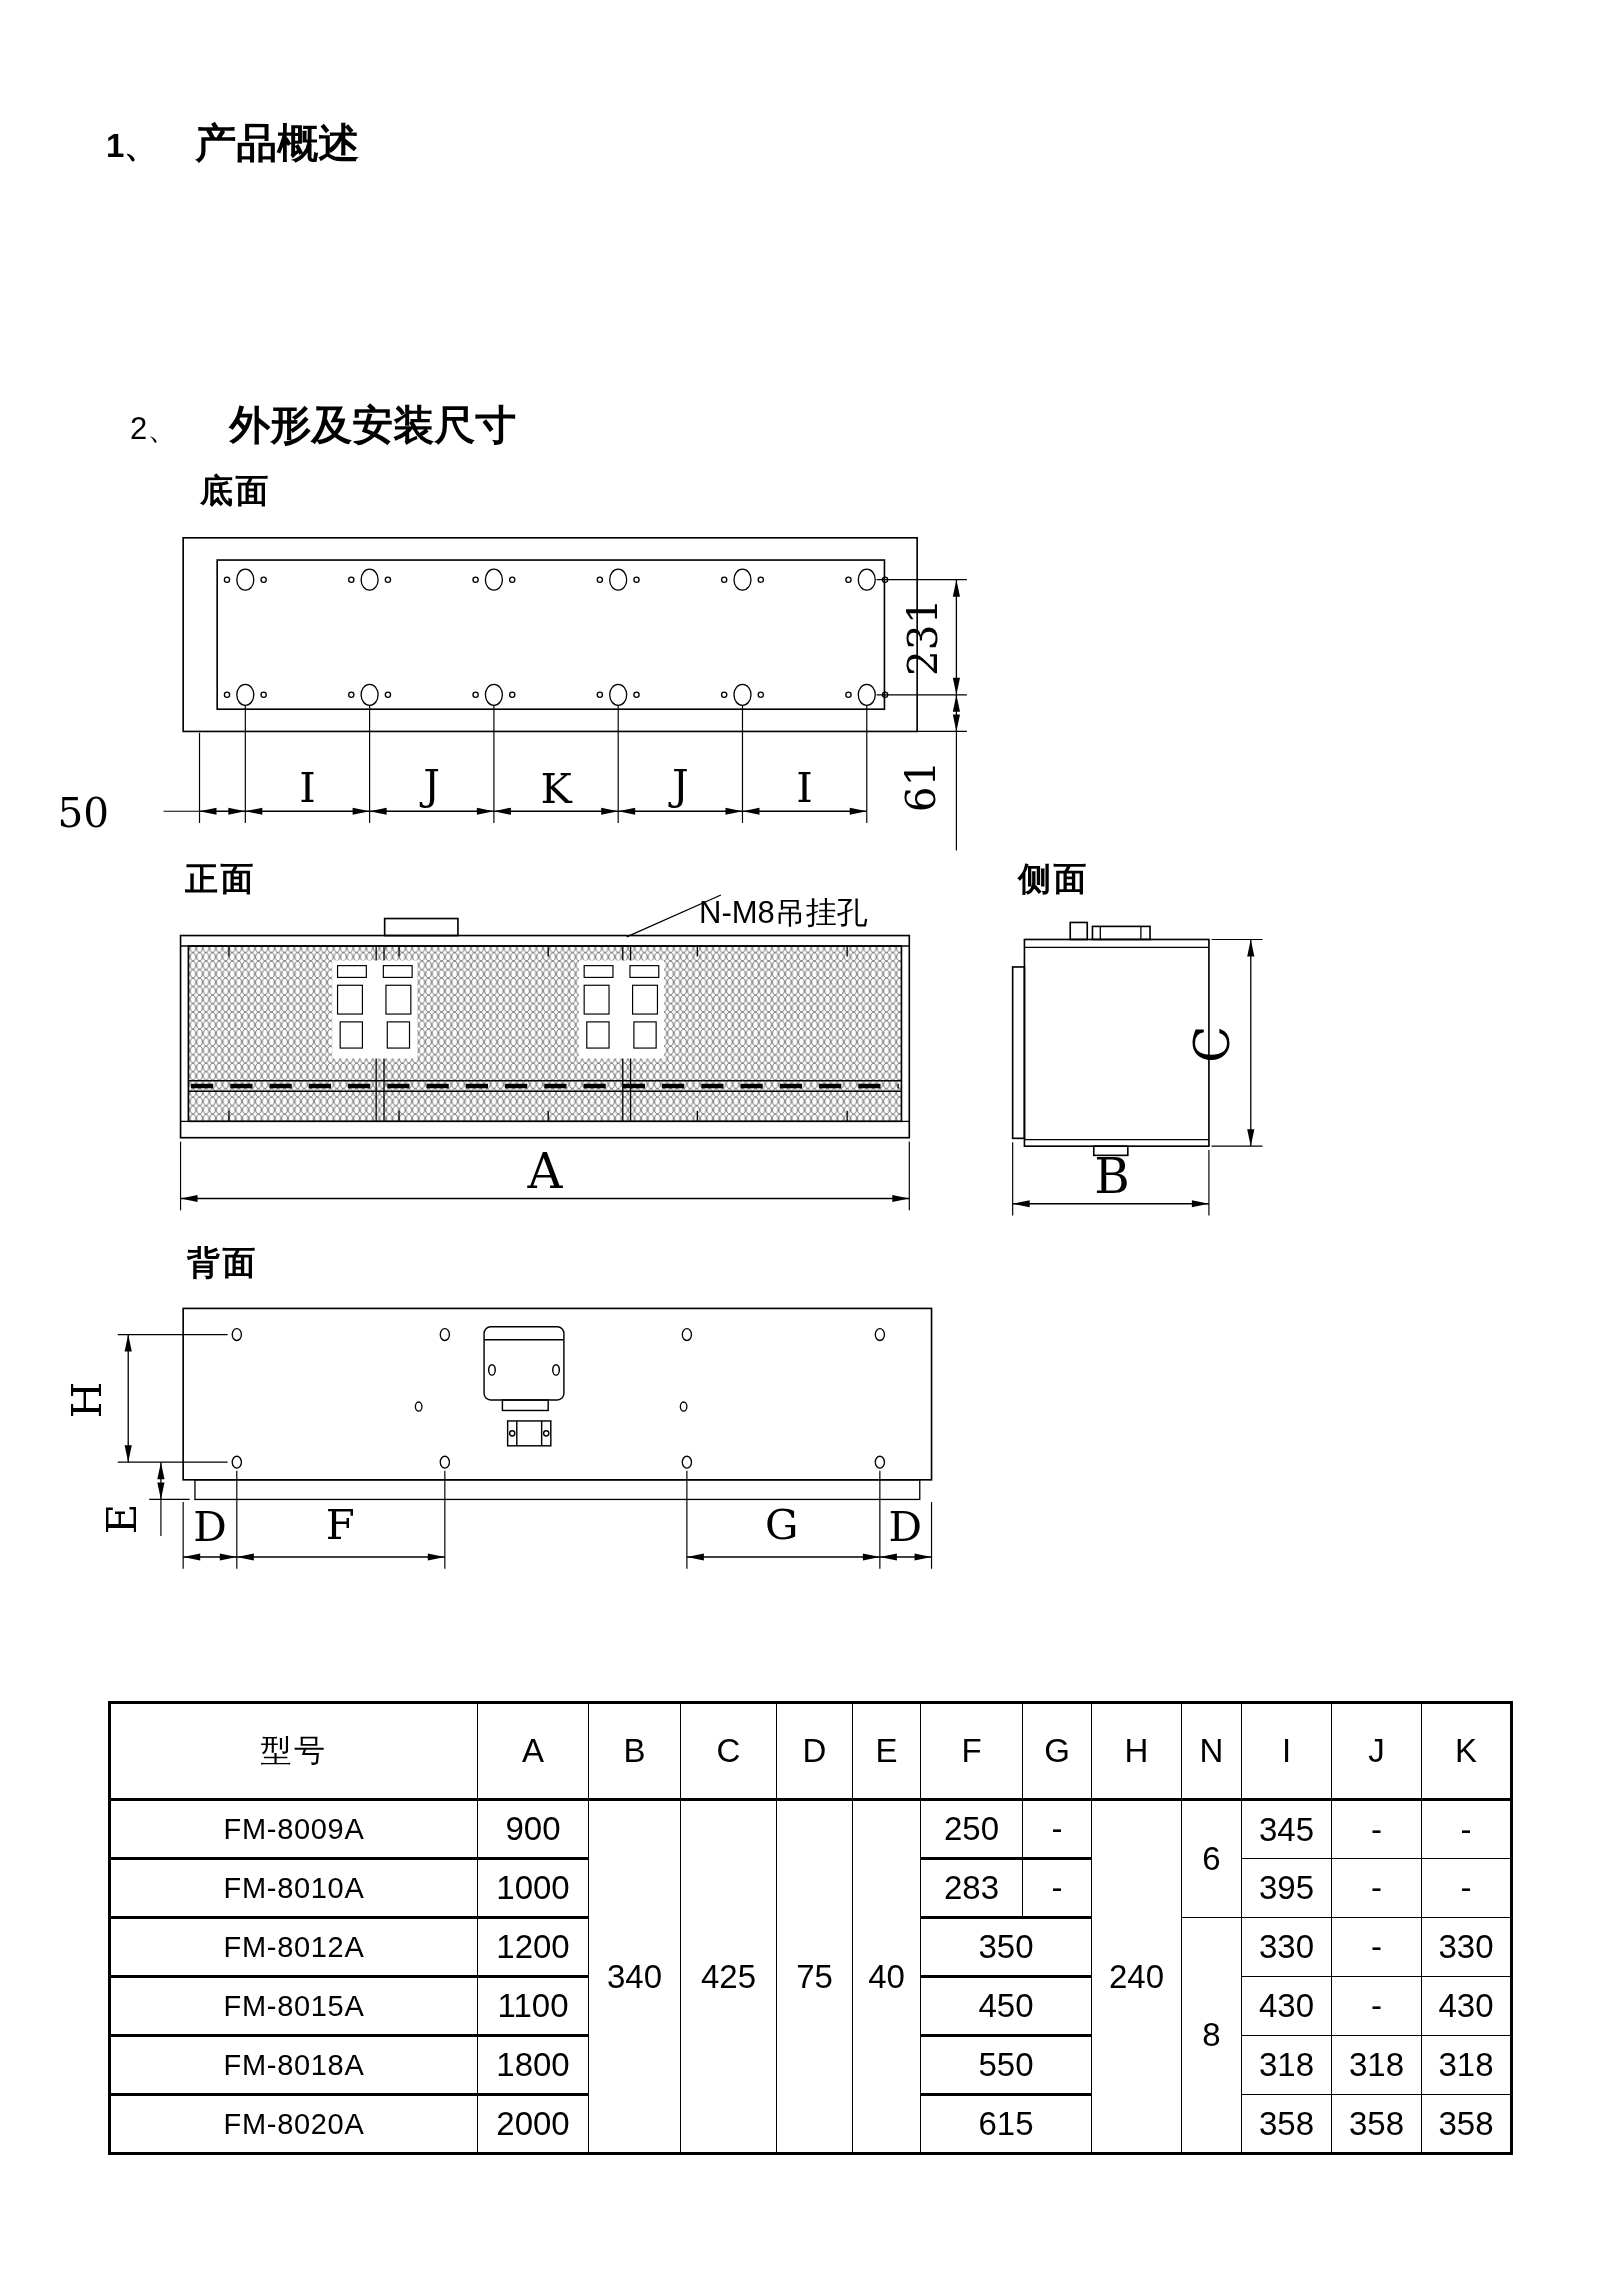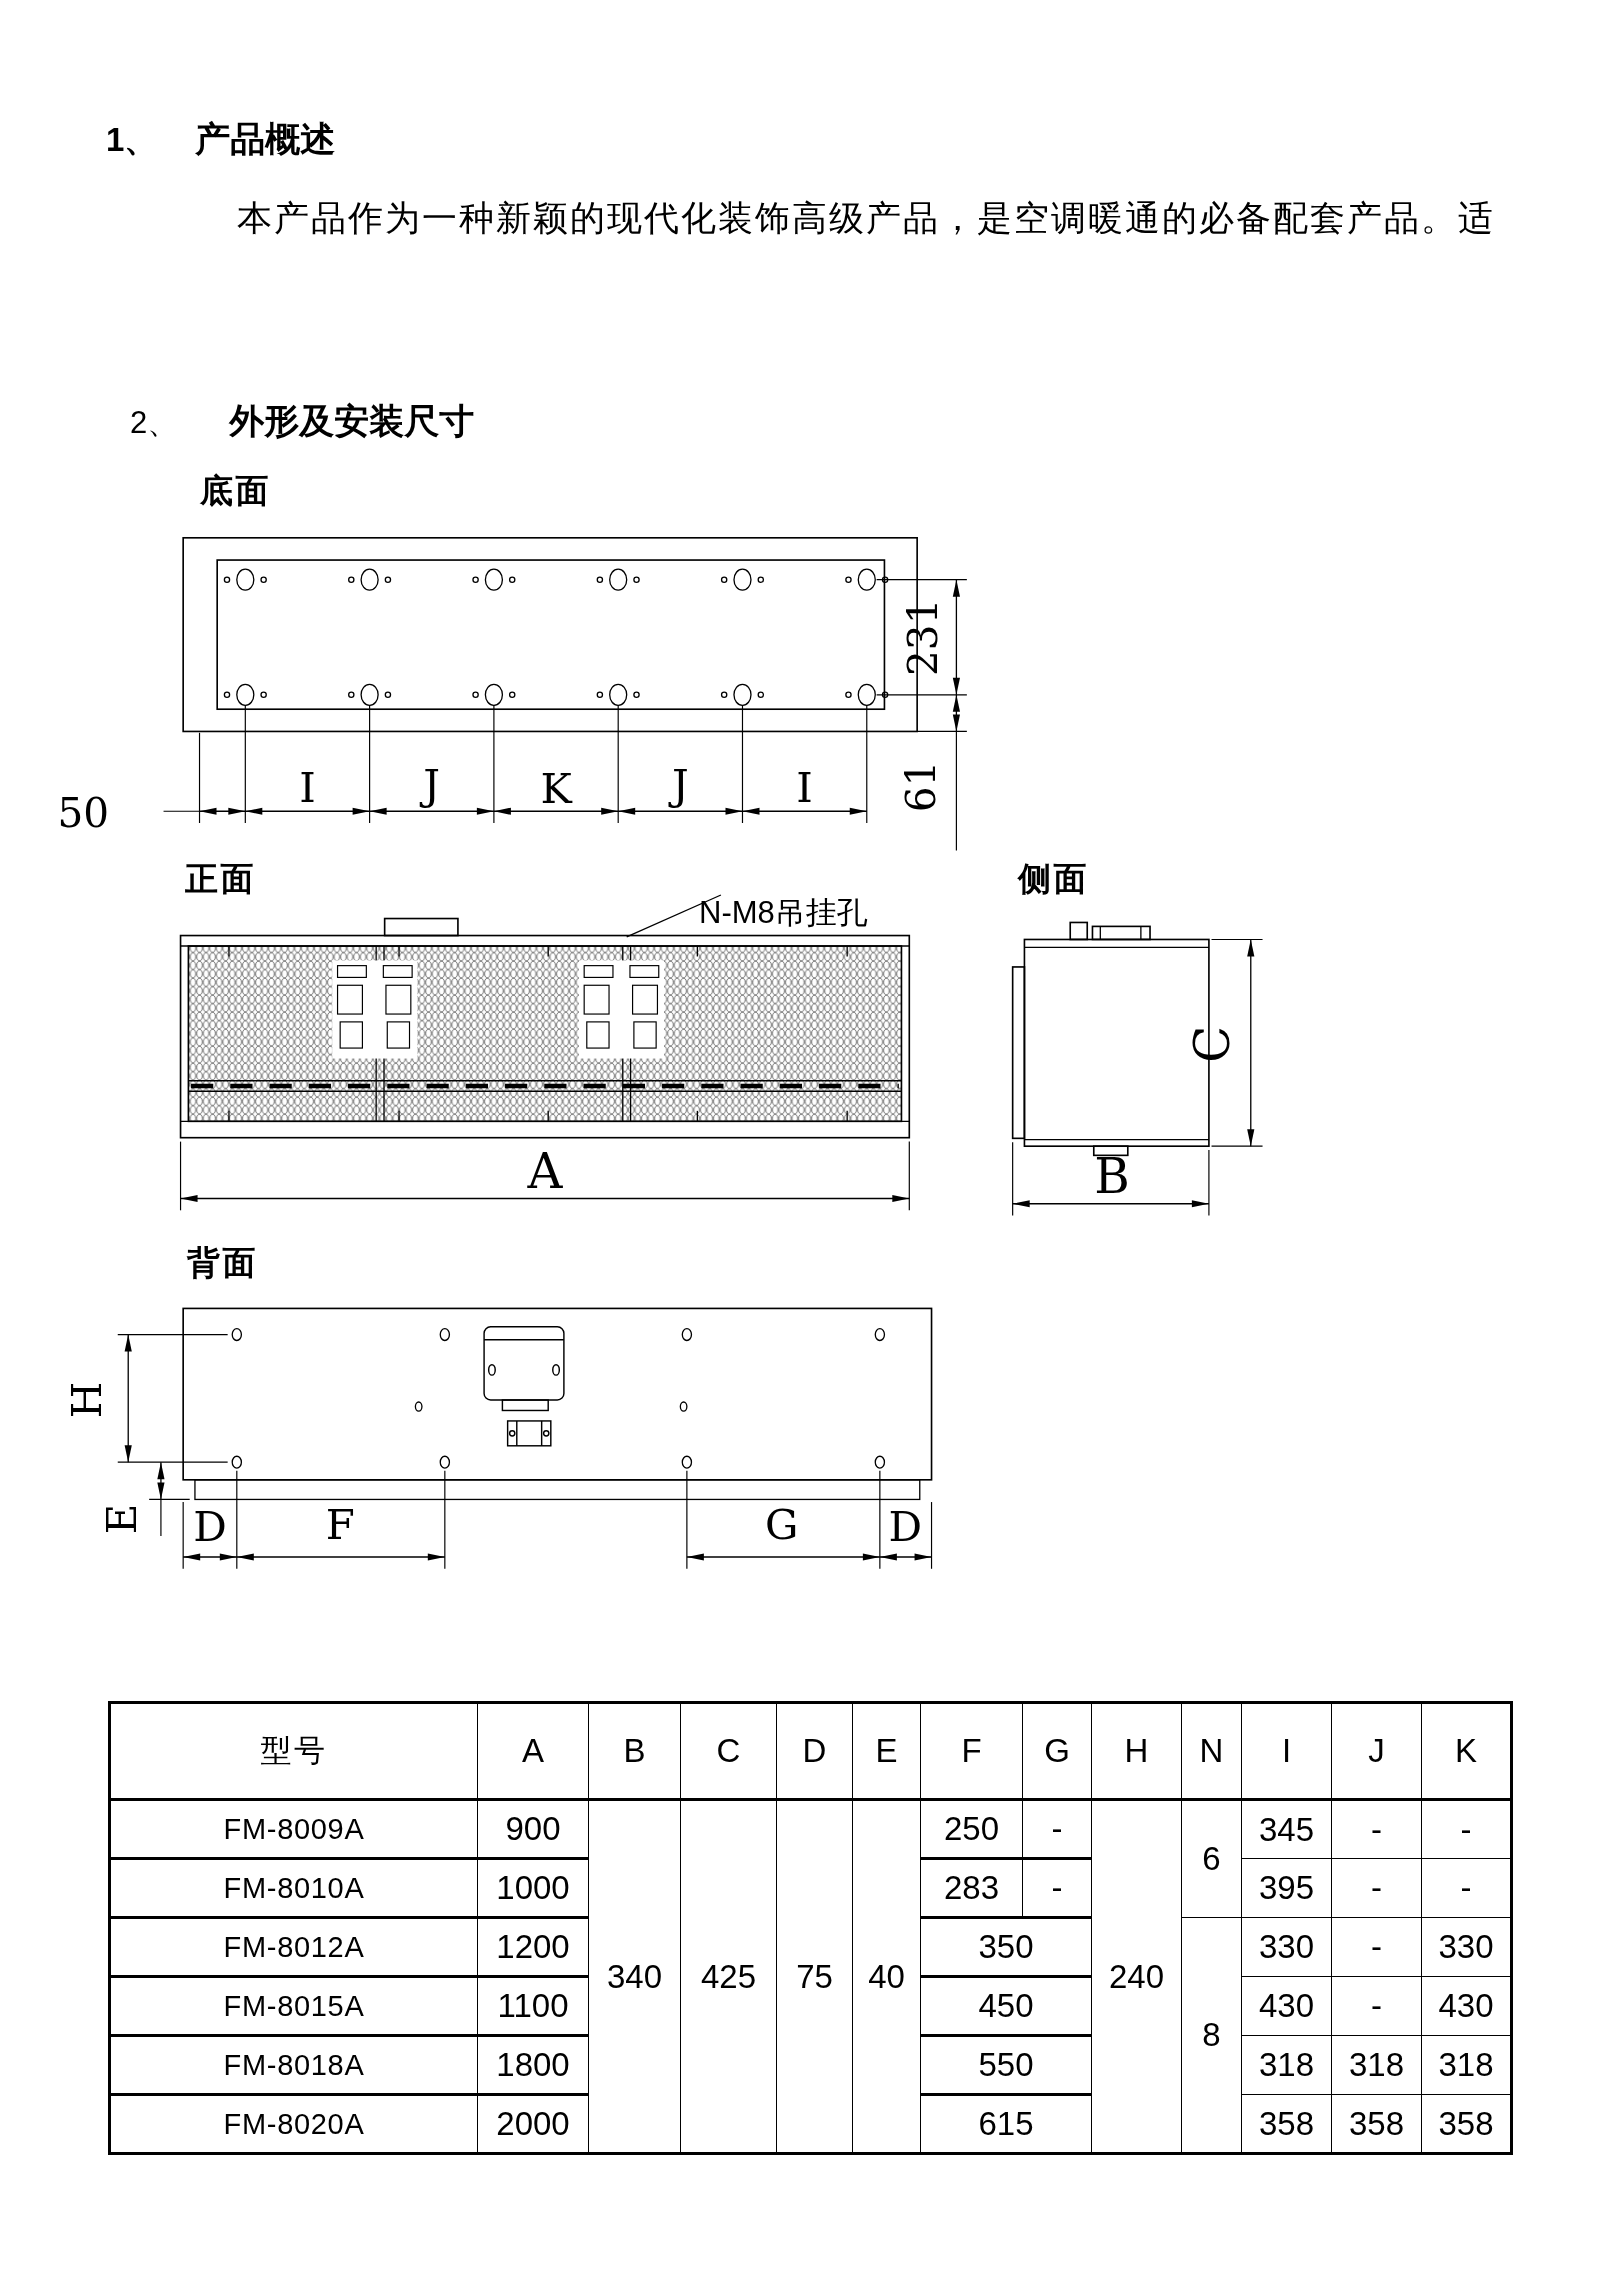--- a/index.html
+++ b/index.html
@@ -3,21 +3,21 @@
 <meta charset="utf-8">
 <style>
   html,body{margin:0;padding:0;background:#888;}
   .sheet{position:relative;width:1623px;height:2295px;background:#ffffff;overflow:hidden;
          font-family:"Liberation Sans",sans-serif;color:#000;}
   .abs{position:absolute;}
   .h1row{display:flex;align-items:baseline;gap:38px;}
   .h2row{display:flex;align-items:baseline;gap:51px;}
   .hnum{font-size:33px;font-weight:700;}
   .hnum2{font-size:31px;font-weight:400;}
-  .htitle{font-size:35px;font-weight:700;}
+  .htitle{font-size:41px;font-weight:700;}
   .bodyline{font-size:35px;letter-spacing:2px;white-space:nowrap;}
   .viewlabel{font-size:33px;font-weight:600;letter-spacing:2.6px;white-space:nowrap;}
   .notelabel{font-size:31px;font-weight:500;white-space:nowrap;}
 
   svg text{fill:#000;stroke:none;font-family:"DejaVu Serif","Liberation Serif",serif;}
   .dimnum{font-size:62px;}
   .dimletter{font-size:64px;}
   .dimletter-lg{font-size:74px;}
 
   
@@ -32,21 +32,20 @@
 </head>
 <body>
 
 <div class="sheet">
 
   <div class="abs h1row" style="left:106px;top:116px">
     <span class="hnum">1、</span>
     <span class="htitle">产品概述</span>
   </div>
 
-  <div class="abs bodyline" style="left:237px;top:195px">本产品作为一种新颖的现代化装饰高级产品，是空调暖通的必备配套产品。适</div>
 
   <div class="abs h2row" style="left:130px;top:398px">
     <span class="hnum2">2、</span>
     <span class="htitle">外形及安装尺寸</span>
   </div>
 
   <div class="abs viewlabel" style="left:200px;top:469px">底面</div>
   <div class="abs viewlabel" style="left:185px;top:857px">正面</div>
   <div class="abs notelabel" style="left:699px;top:892px">N-M8吊挂孔</div>
   <div class="abs viewlabel" style="left:1018px;top:857px">侧面</div>

